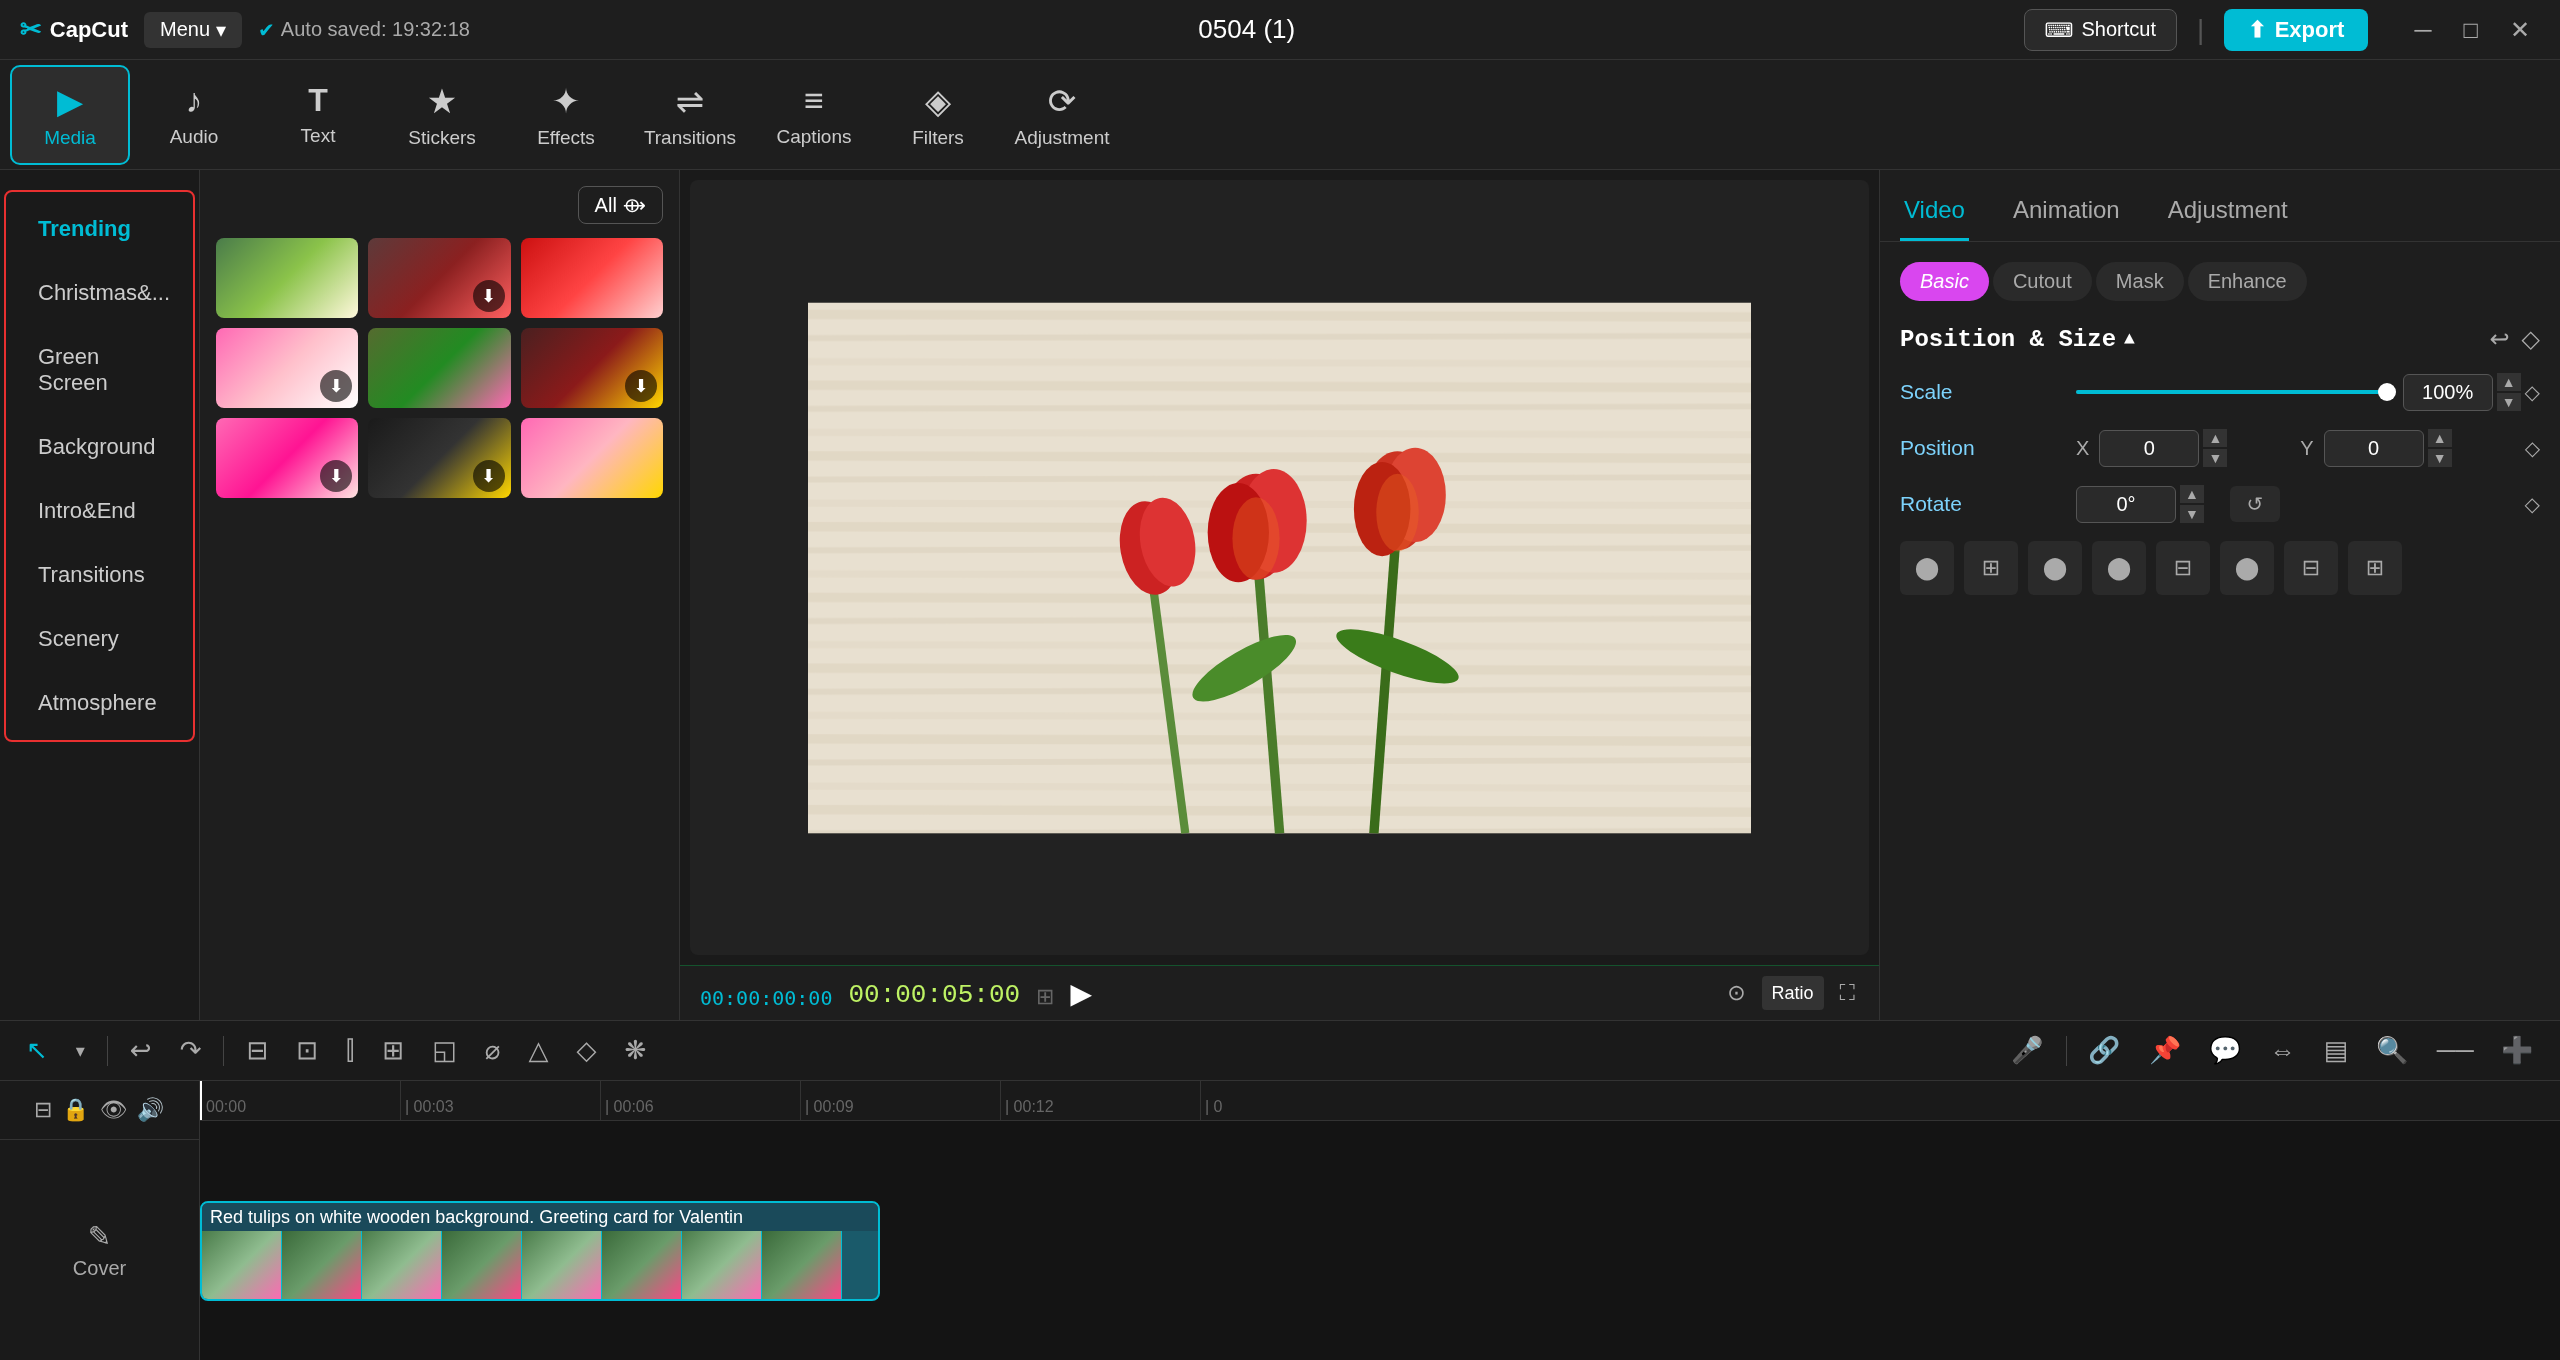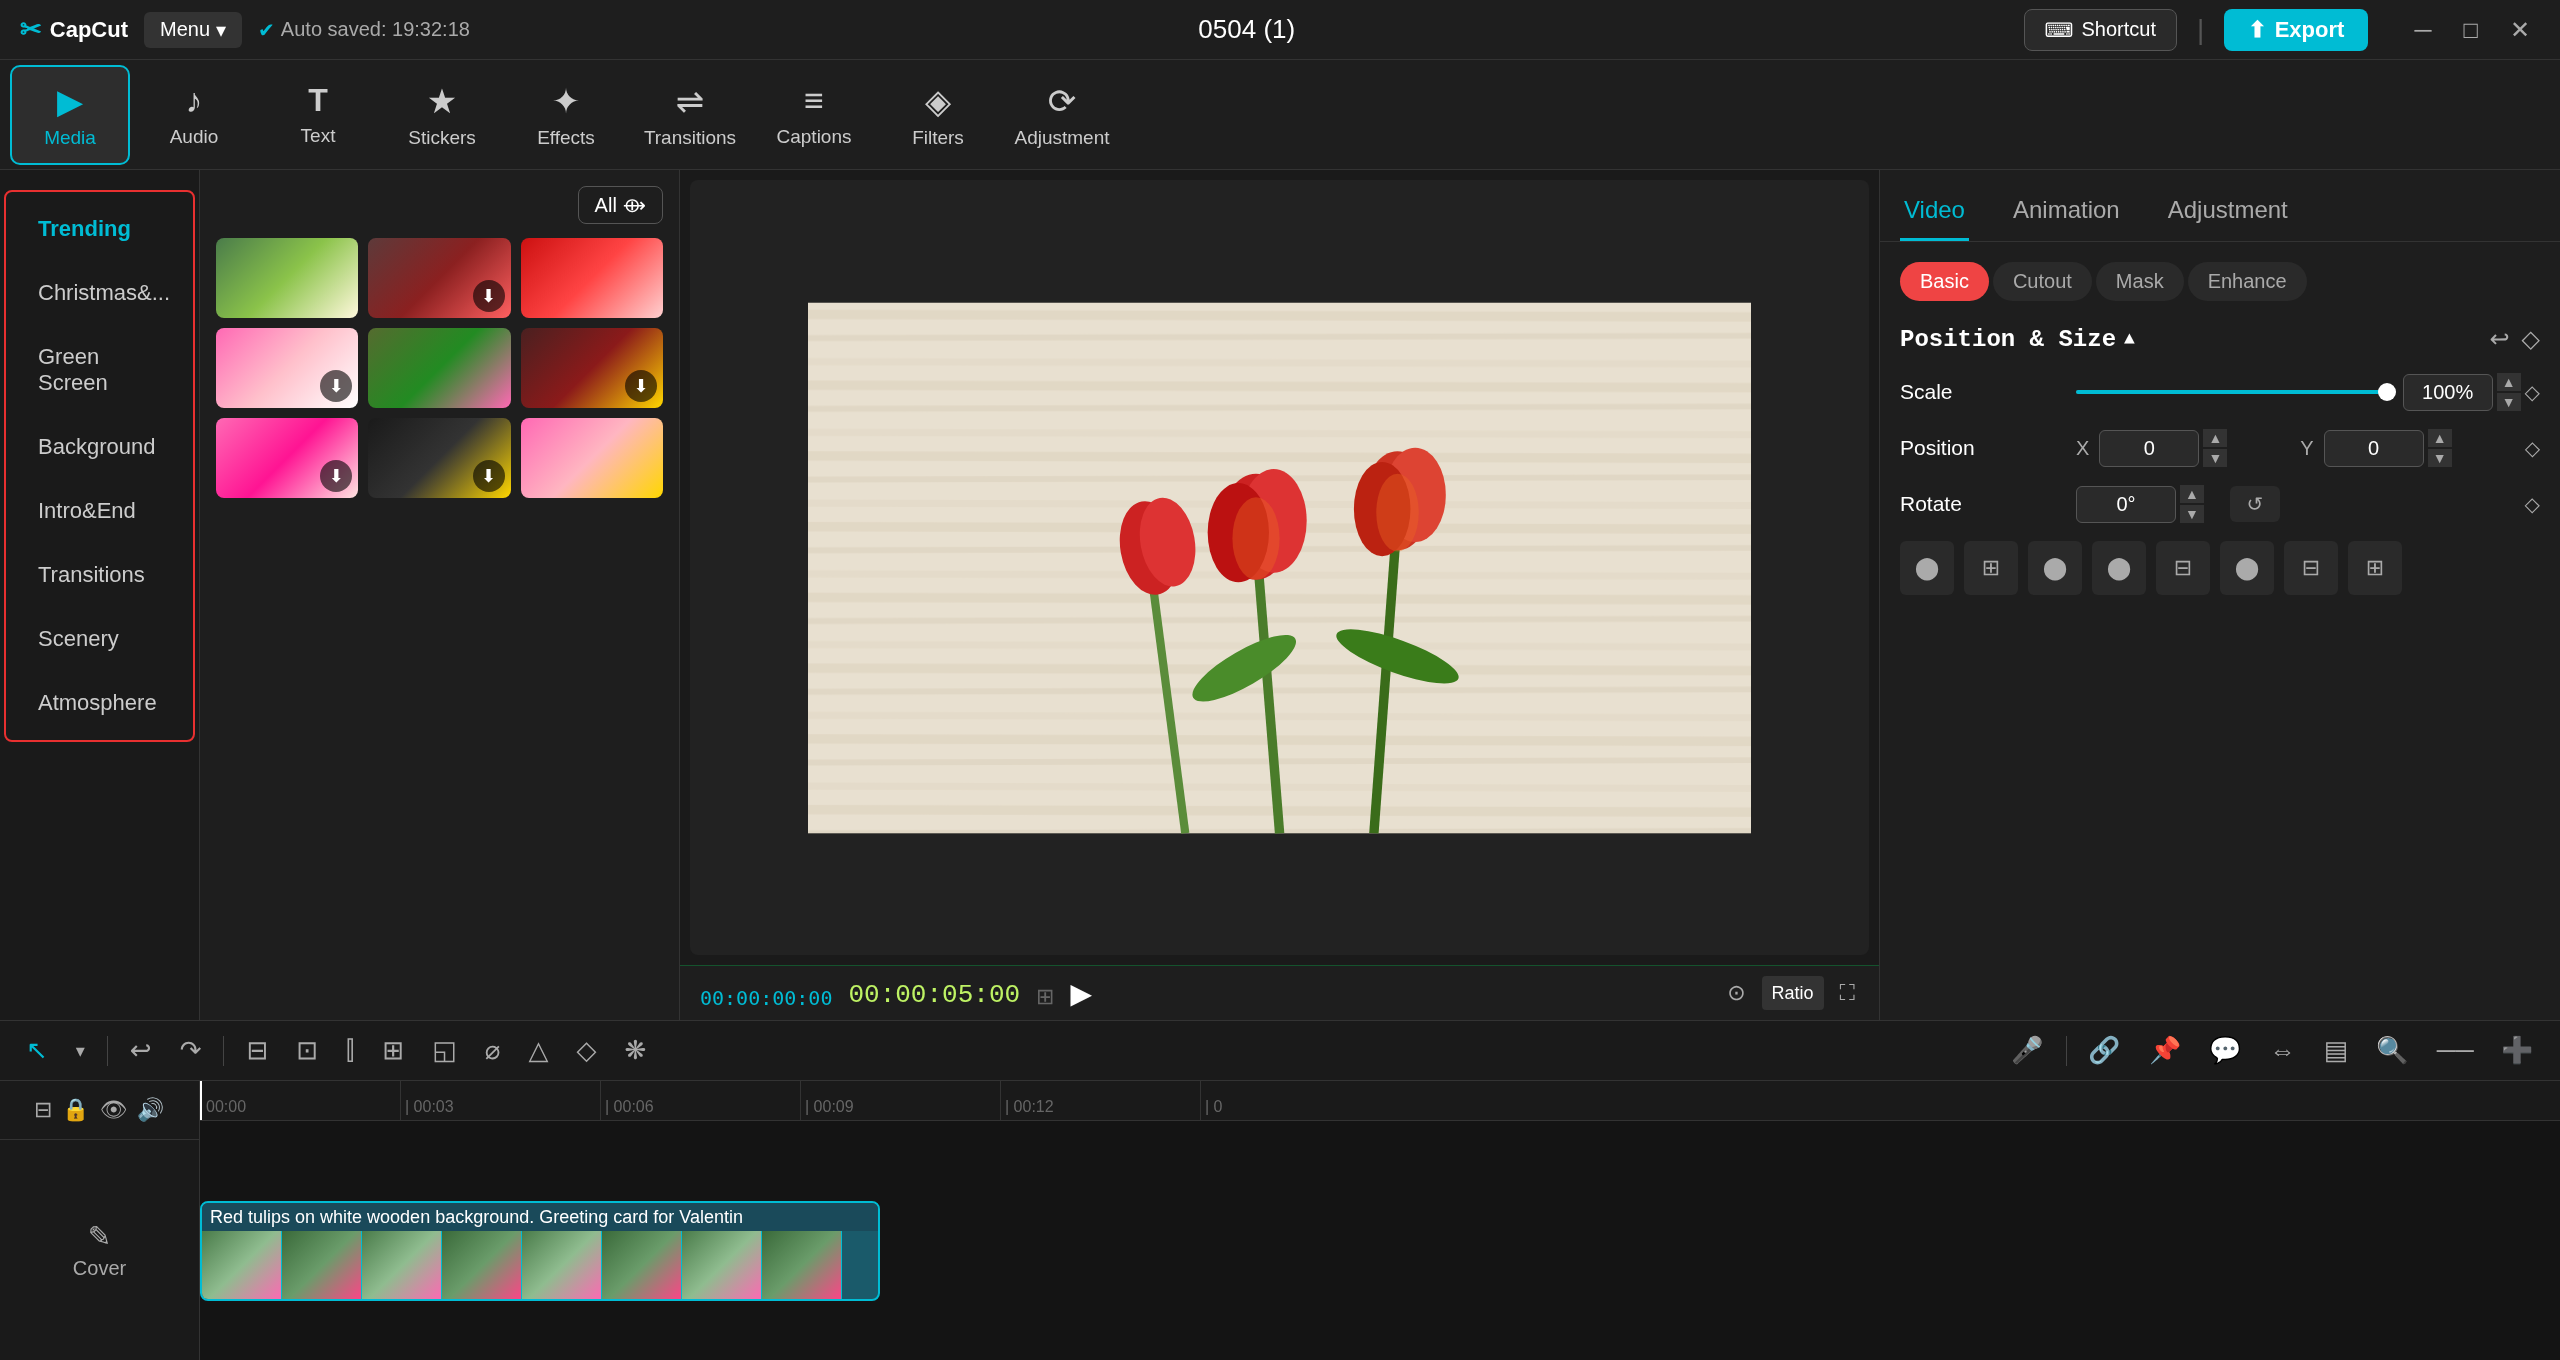--- a/index.html
+++ b/index.html
@@ -66,27 +66,27 @@
     .ratio-btn { background: #333; border: none; color: #fff; padding: 4px 10px; border-radius: 4px; font-size: 18px; cursor: pointer; }
 
     
     .right-panel { width: 680px; background: #1e1e1e; display: flex; flex-direction: column; }
     .right-tabs { display: flex; padding: 16px 20px 0; border-bottom: 1px solid #333; gap: 40px; }
     .right-tab { padding: 10px 4px 14px; cursor: pointer; font-size: 24px; color: #aaa; border-bottom: 3px solid transparent; }
     .right-tab.active { color: #00bcd4; border-bottom-color: #00bcd4; }
     .right-content { padding: 20px; flex: 1; overflow-y: auto; }
     .sub-tabs { display: flex; gap: 4px; margin-bottom: 24px; }
     .sub-tab { padding: 8px 20px; border-radius: 20px; cursor: pointer; font-size: 20px; color: #aaa; background: #2a2a2a; }
-    .sub-tab.active { background: #ef4444; color: #fff; }
+    .sub-tab.active { background: #d946ef; color: #fff; font-style: italic; }
     .section-title { display: flex; align-items: center; justify-content: space-between; margin-bottom: 20px; }
     .section-label { font-size: 24px; font-weight: bold; display: flex; align-items: center; gap: 8px; font-family: Liberation Mono, monospace; }
     .section-reset { display: flex; gap: 12px; }
     .icon-btn { background: none; border: none; color: #aaa; font-size: 24px; cursor: pointer; }
     .prop-row { display: flex; align-items: center; margin-bottom: 18px; gap: 16px; }
-    .prop-label { width: 160px; font-size: 21px; color: #ffffff; flex-shrink: 0; }
+    .prop-label { width: 160px; font-size: 21px; color: #7dd3fc; flex-shrink: 0; }
     .prop-slider { flex: 1; height: 4px; background: #444; border-radius: 2px; position: relative; cursor: pointer; }
     .prop-slider-fill { height: 100%; background: #00bcd4; border-radius: 2px; }
     .prop-slider-thumb { position: absolute; top: 50%; transform: translateY(-50%); width: 18px; height: 18px; background: #fff; border-radius: 50%; cursor: grab; }
     .prop-value { display: flex; align-items: center; gap: 4px; }
     .value-input { background: #2a2a2a; border: 1px solid #555; color: #fff; width: 100px; padding: 6px 10px; border-radius: 6px; font-size: 20px; text-align: center; }
     .value-steppers { display: flex; flex-direction: column; gap: 2px; }
     .stepper-btn { background: #333; border: none; color: #aaa; width: 24px; height: 18px; cursor: pointer; font-size: 14px; display: flex; align-items: center; justify-content: center; }
     .diamond-btn { background: none; border: none; color: #aaa; font-size: 20px; cursor: pointer; }
     .toggle-switch { width: 60px; height: 32px; background: #00bcd4; border-radius: 16px; position: relative; cursor: pointer; margin-left: auto; }
     .toggle-knob { width: 26px; height: 26px; background: #fff; border-radius: 50%; position: absolute; top: 3px; right: 3px; }

